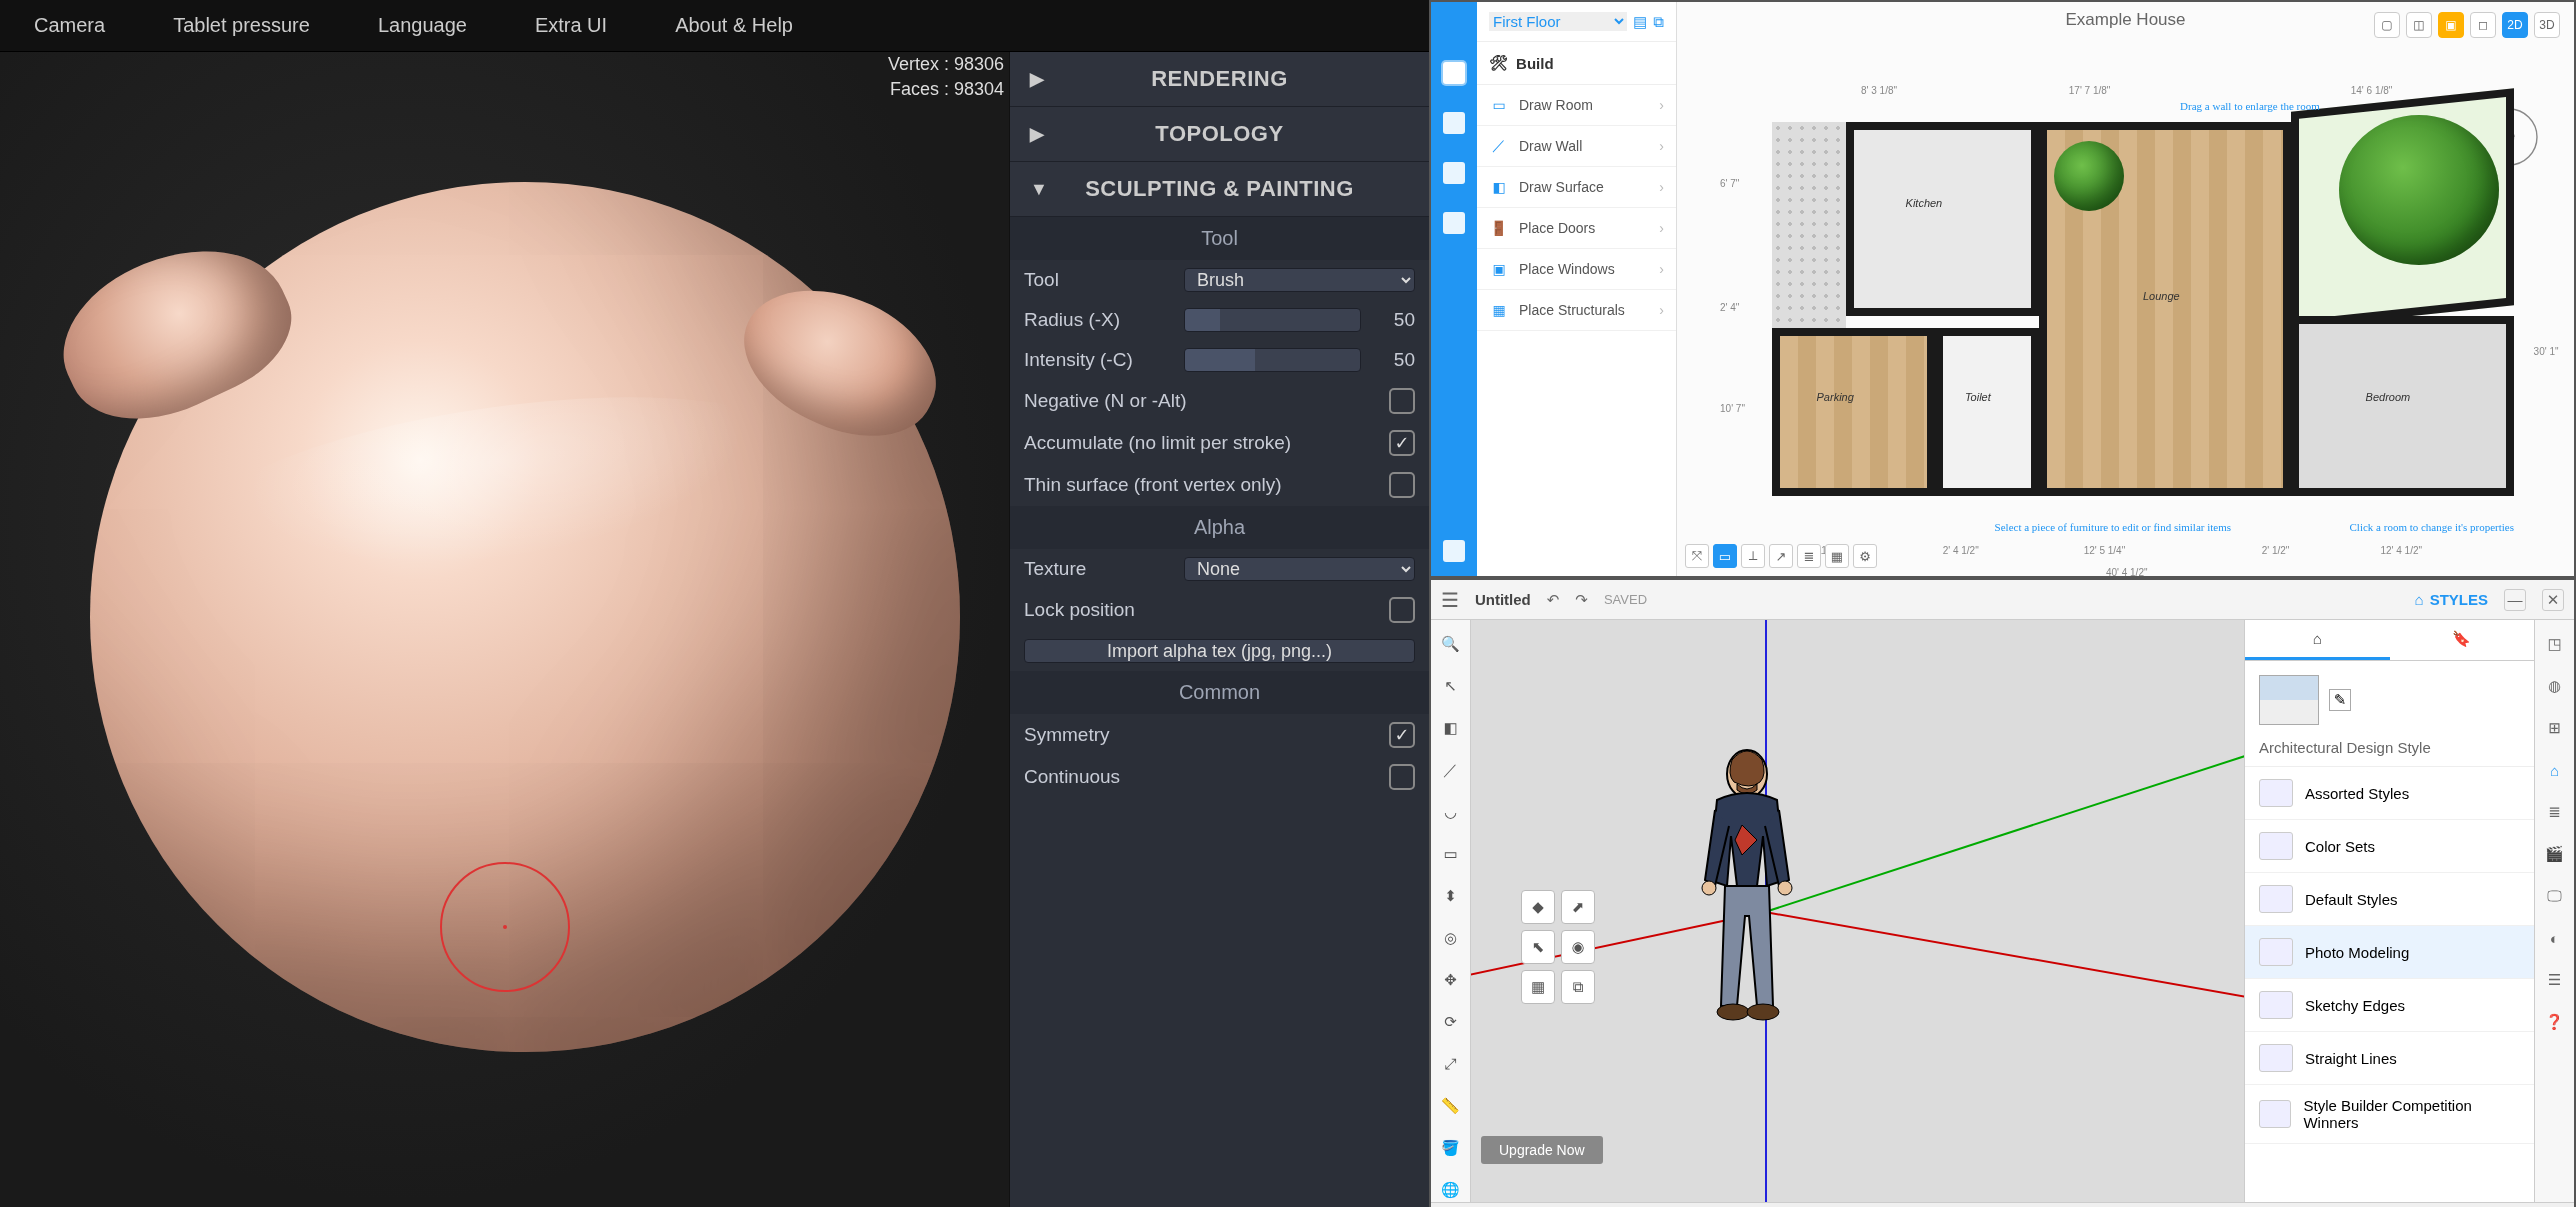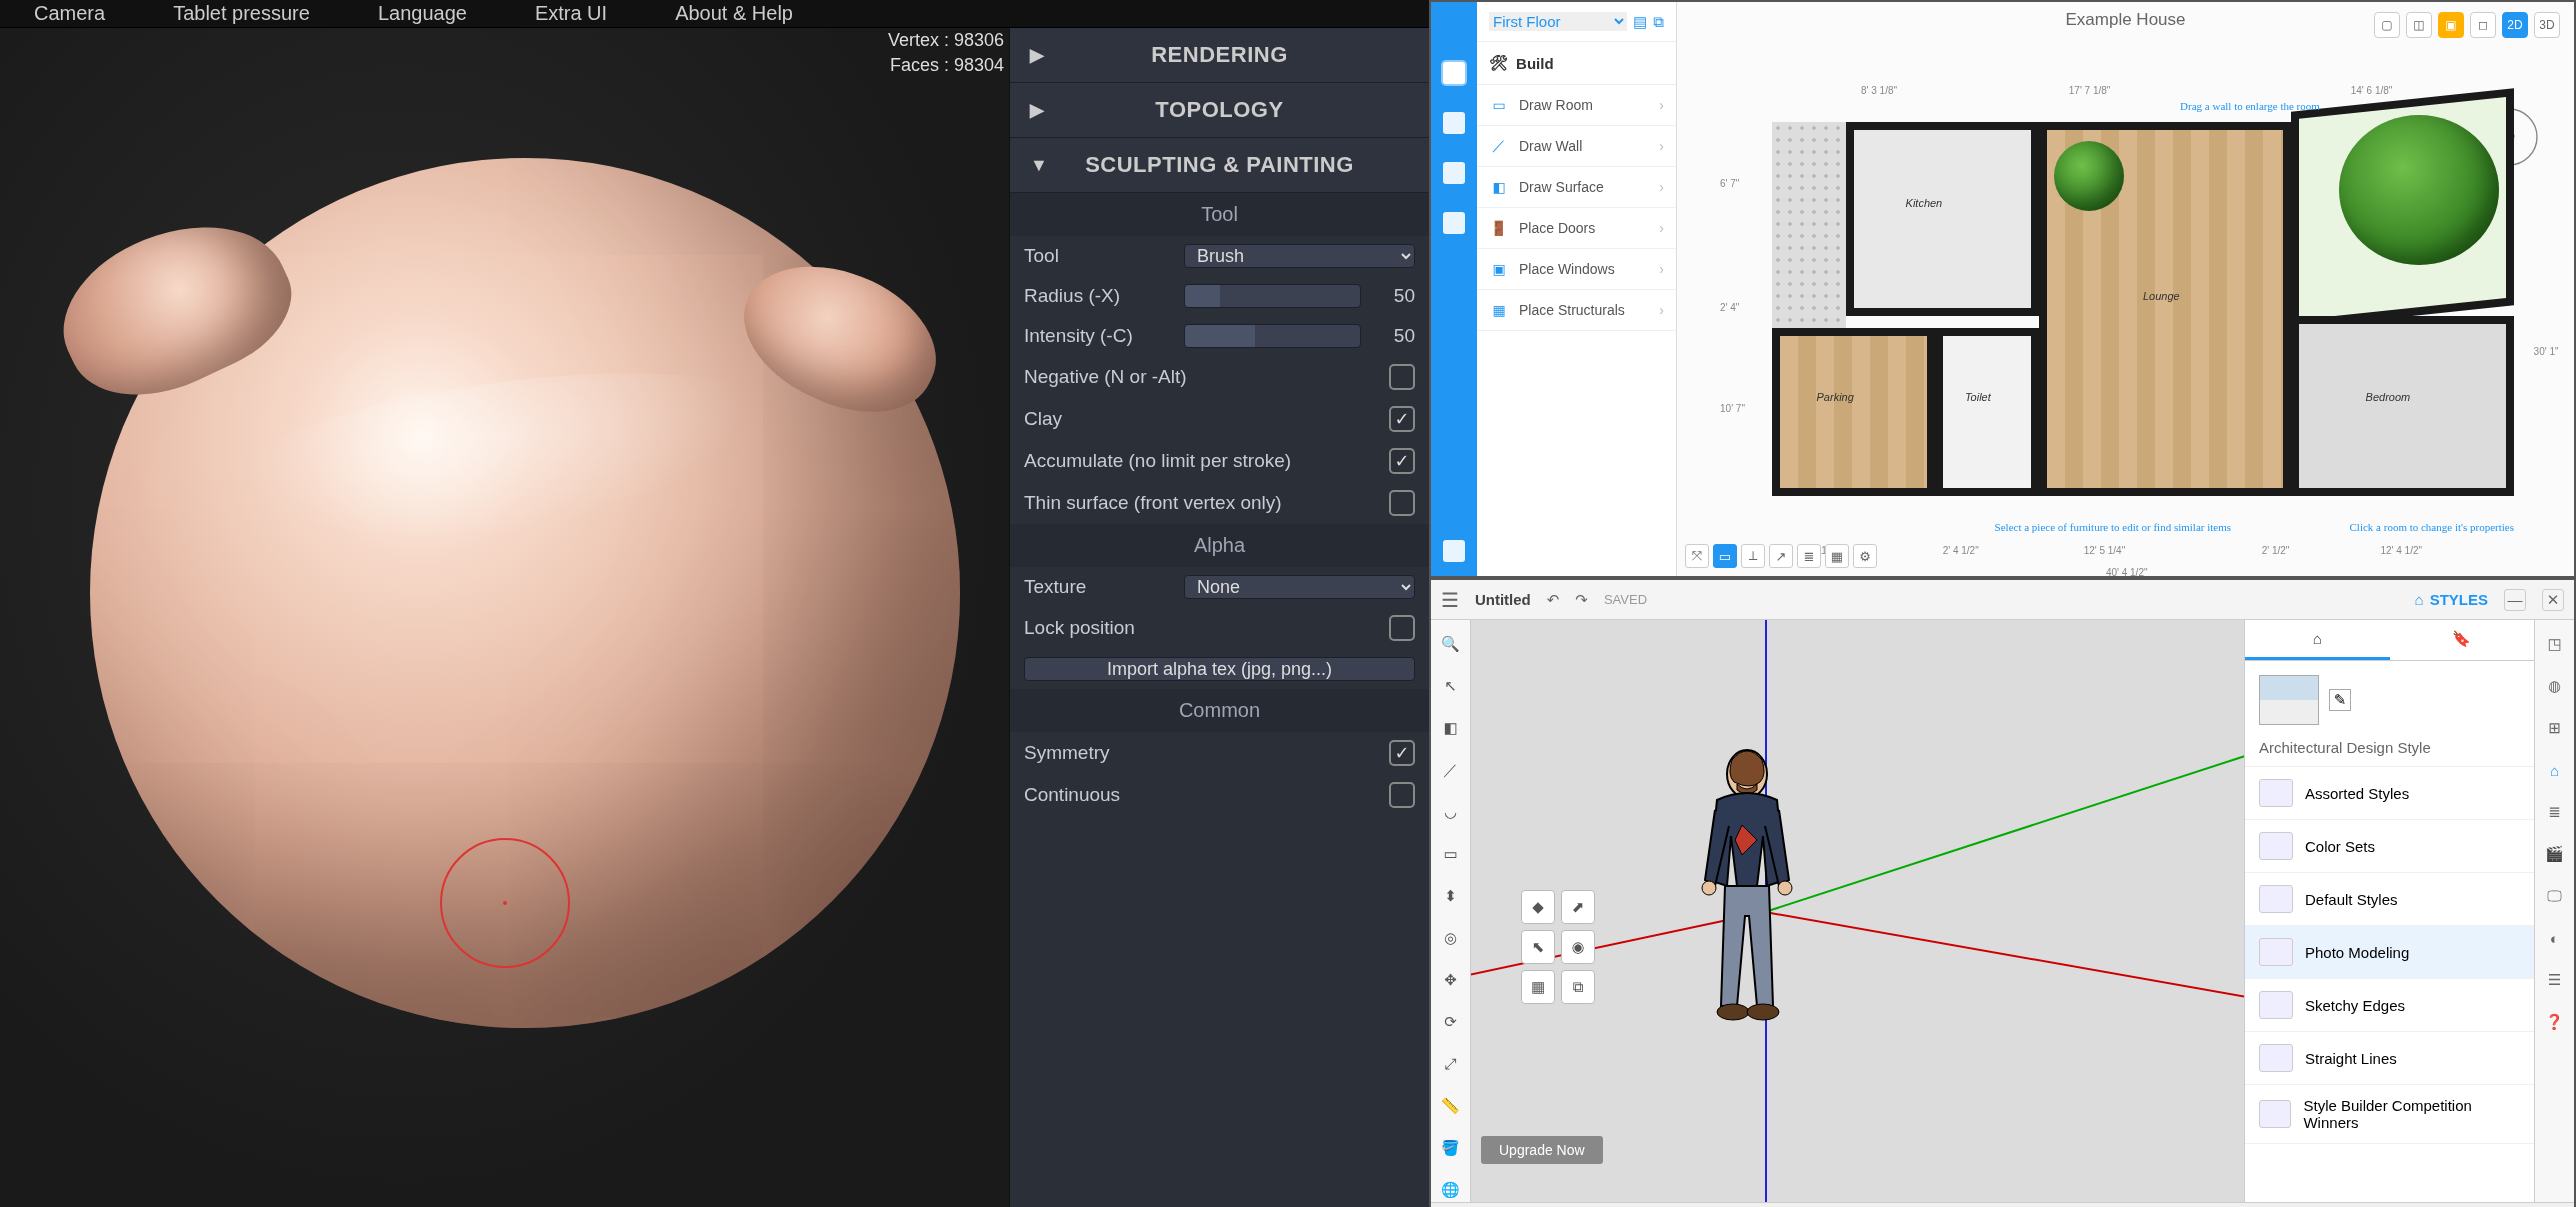--- a/index.html
+++ b/index.html
@@ -1,20 +1,20 @@
 <!DOCTYPE html>
 <html><head>
 <meta charset="utf-8">
 <style>
   * { box-sizing: border-box; margin: 0; padding: 0; font-family: Arial, sans-serif; }
   body { width: 2576px; height: 1208px; display: flex; background: #000; }
 
   
   .app-left { width: 1429px; height: 1208px; background: #1a1a1a; display: flex; flex-direction: column; color: #ccc; }
-  .al-menubar { height: 28px; background: #111; display: flex; align-items: center; padding: 0 20px; gap: 40px; font-size: 20px; border-bottom: 1px solid #000; }
+  .al-menubar { height: 52px; background: #111; display: flex; align-items: center; padding: 0 20px; gap: 40px; font-size: 20px; border-bottom: 1px solid #000; }
   .al-menubar .item { padding: 8px 14px; cursor: pointer; }
   .al-body { flex: 1; display: flex; position: relative; }
   .al-viewport { flex: 1; background: radial-gradient(ellipse at 40% 40%, #2b2b2b 0%, #1a1a1a 70%); position: relative; overflow: hidden; }
   .al-side  { width: 420px; background: #2b2f38; color: #ccc; display: flex; flex-direction: column; border-left: 1px solid #111; font-size: 19px; }
   .al-stats { position: absolute; top: 0; right: 425px; color: #ddd; font-size: 18px; text-align: right; line-height: 1.4; z-index: 5; }
   .sphere { position: absolute; top: 130px; left: 90px; width: 870px; height: 870px; border-radius: 50%;
     background: radial-gradient(circle at 38% 32%, #fff6ee 0%, #f7d9c9 15%, #e9c0ac 35%, #d9a28b 60%, #b77f6a 85%, #8b5a49 100%);
     box-shadow: inset -120px -120px 180px rgba(0,0,0,.35); }
   .ear-l { position: absolute; top: 205px; left: 60px; width: 230px; height: 150px; border-radius: 50% 60% 40% 50%;
     background: radial-gradient(circle at 55% 40%, #f7d9c9 0%, #dba892 50%, #b98270 90%);
@@ -186,24 +186,20 @@
         <div class="slider">
             <div class="fill" style="width:40%"></div>
           </div>
         <div class="val">50</div>
       </div>
       <div class="al-row check">
           <div class="lab">Negative (N or -Alt)</div>
           <div class="chk"></div>
         </div>
       <div class="al-row check">
-          <div class="lab">Clay</div>
-          <div class="chk on"></div>
-        </div>
-      <div class="al-row check">
           <div class="lab">Accumulate (no limit per stroke)</div>
           <div class="chk on"></div>
         </div>
       <div class="al-row check">
           <div class="lab">Thin surface (front vertex only)</div>
           <div class="chk"></div>
         </div>
 
       <div class="al-subhead">Alpha</div>
       <div class="al-row">

